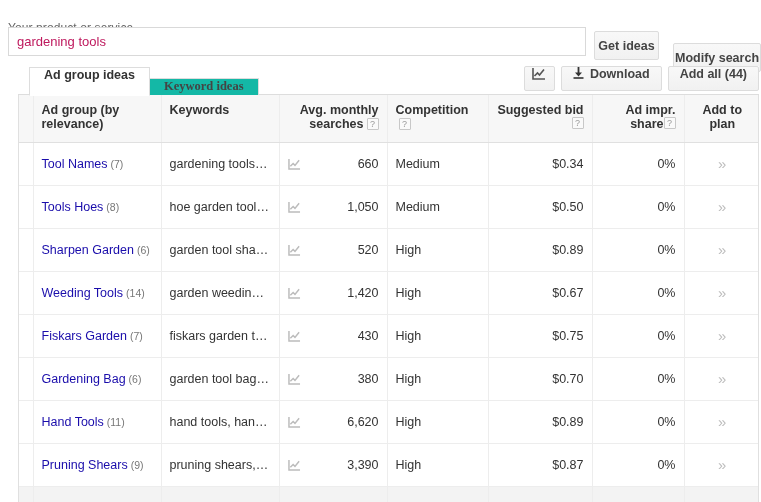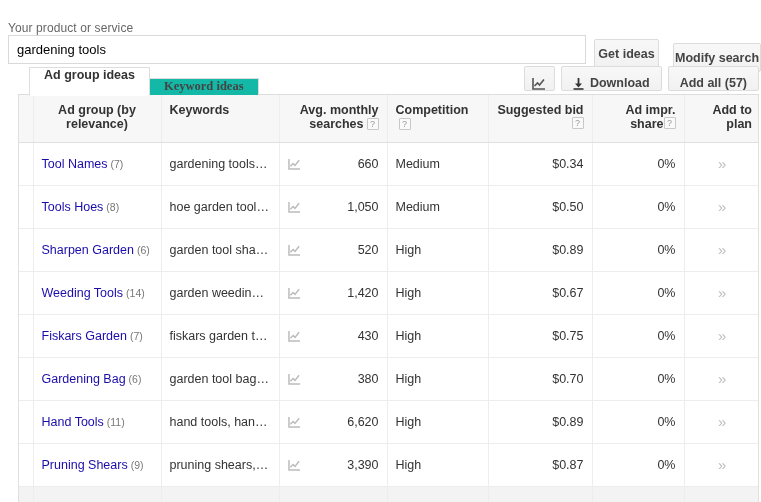--- a/index.html
+++ b/index.html
@@ -15,43 +15,43 @@
   
   .search-label {
     position: absolute; left: 8px; top: 4px;
     font-size: 12px; color: #666; letter-spacing: .1px; margin-top: 17px;
   }
   .search-row {
     position: absolute; left: 8px; top: 23px;
     width: 745px; height: 29px;
   }
   .search-input {
-    position: absolute; left: 0; top: 12px;
+    position: absolute; left: 0; top: 4px;
     width: 578px; height: 29px;
     border: 1px solid #d9d9d9;
     background: #fff;
     font-family: "Liberation Sans", sans-serif;
-    font-size: 13px; color: #000000;
+    font-size: 13px; color: #be185d;
     padding: 0 8px;
     outline: none;
   }
   .btn {
     display: inline-flex; align-items: center; justify-content: center;
     height: 29px;
     border: 1px solid #dcdcdc;
     border-radius: 2px;
     background: linear-gradient(to bottom, #f8f8f8, #f1f1f1);
     color: #444;
     font-family: "Liberation Sans", sans-serif;
     font-size: 12.5px; font-weight: bold;
     cursor: pointer;
     white-space: nowrap;
     padding: 0 12px;
   }
-  .btn-get { position: absolute; left: 586px; top: 16px; width: 65px; }
+  .btn-get { position: absolute; left: 586px; top: 8px; width: 65px; }
   .btn-modify { position: absolute; left: 665px; top: 0; width: 88px; margin-top: 20px; }
 
   
   .panel {
     position: absolute; left: 18px; top: 66px;
     width: 741px; height: 436px;
   }
   .tabstrip {
     position: absolute; left: 0; top: 0;
     width: 741px; height: 29px;
@@ -79,21 +79,21 @@
   }
   .tab-adgroup { left: 11px; }
   .tab-keyword { left: 131px; }
 
   .toolbar-right {
     position: absolute; right: 0; top: 0;
     height: 29px; display: flex; align-items: flex-start; gap: 6px;
   }
   .tb-btn {
     height: 25px;
-    display: inline-flex; align-items: flex-end; justify-content: center;
+    display: inline-flex; align-items: flex-start; justify-content: center;
     gap: 6px;
     border: 1px solid #dcdcdc; border-radius: 2px;
     background: linear-gradient(to bottom,#f8f8f8,#f1f1f1);
     color: #444; font-size: 12.5px; font-weight: bold;
     padding: 0 11px; cursor: pointer; white-space: nowrap;
   }
   .tb-btn.icon-only { width: 31px; padding: 0; }
 
   .ico { display:inline-block; line-height:0; }
 
@@ -209,42 +209,42 @@
             <svg width="11" height="12" viewBox="0 0 11 12" aria-hidden="true">
               <path d="M5.5 0 L5.5 6" stroke="#333" stroke-width="1.8" fill="none"></path>
               <polygon points="2,5.5 9,5.5 5.5,9.5" fill="#333"></polygon>
               <rect x="0.5" y="10.2" width="10" height="1.6" fill="#333"></rect>
             </svg>
           </span>
           <span>Download</span>
         </div>
 
         <div class="tb-btn">
-          <span>Add all (57)</span>
+          <span>Add all (44)</span>
         </div>
       </div>
     </div>
 
     <div class="tbl-wrap">
       <table class="grid">
         <colgroup>
           <col style="width:14px">
           <col style="width:128px">
           <col style="width:118px">
           <col style="width:108px">
           <col style="width:101px">
           <col style="width:104px">
           <col style="width:92px">
           <col style="width:76px">
         </colgroup>
         <thead>
           <tr>
             <th class="gutter-head"></th>
 
-            <th style="text-align:center">
+            <th style="text-align:left">
               <span>Ad group (by relevance)</span>
             </th>
 
             <th style="text-align:left">
               <span>Keywords</span>
             </th>
 
             <th class="ta-r">
               <span>Avg. monthly searches</span><span class="help">?</span>
             </th>
@@ -254,21 +254,21 @@
             </th>
 
             <th class="ta-r">
               <span>Suggested bid</span><span class="help hdr-sub" style="margin-left:0;float:right;clear:both">?</span>
             </th>
 
             <th class="ta-r">
               <span>Ad impr. share</span><span class="help hdr-sub" style="margin-left:0;float:right;clear:both">?</span>
             </th>
 
-            <th style="text-align:right">
+            <th style="text-align:center">
               <span>Add to plan</span>
             </th>
           </tr>
         </thead>
         <tbody id="tbody">
             <tr>
               <td></td>
               <td><a class="adgroup-link">Tool Names</a><span class="count">(7)</span></td>
               <td class="kw-cell">gardening tools …</td>
               <td class="ta-r"><span style="float:left"><span class="ico mini-chart"><svg width="13" height="12" viewBox="0 0 14 13" aria-hidden="true">

